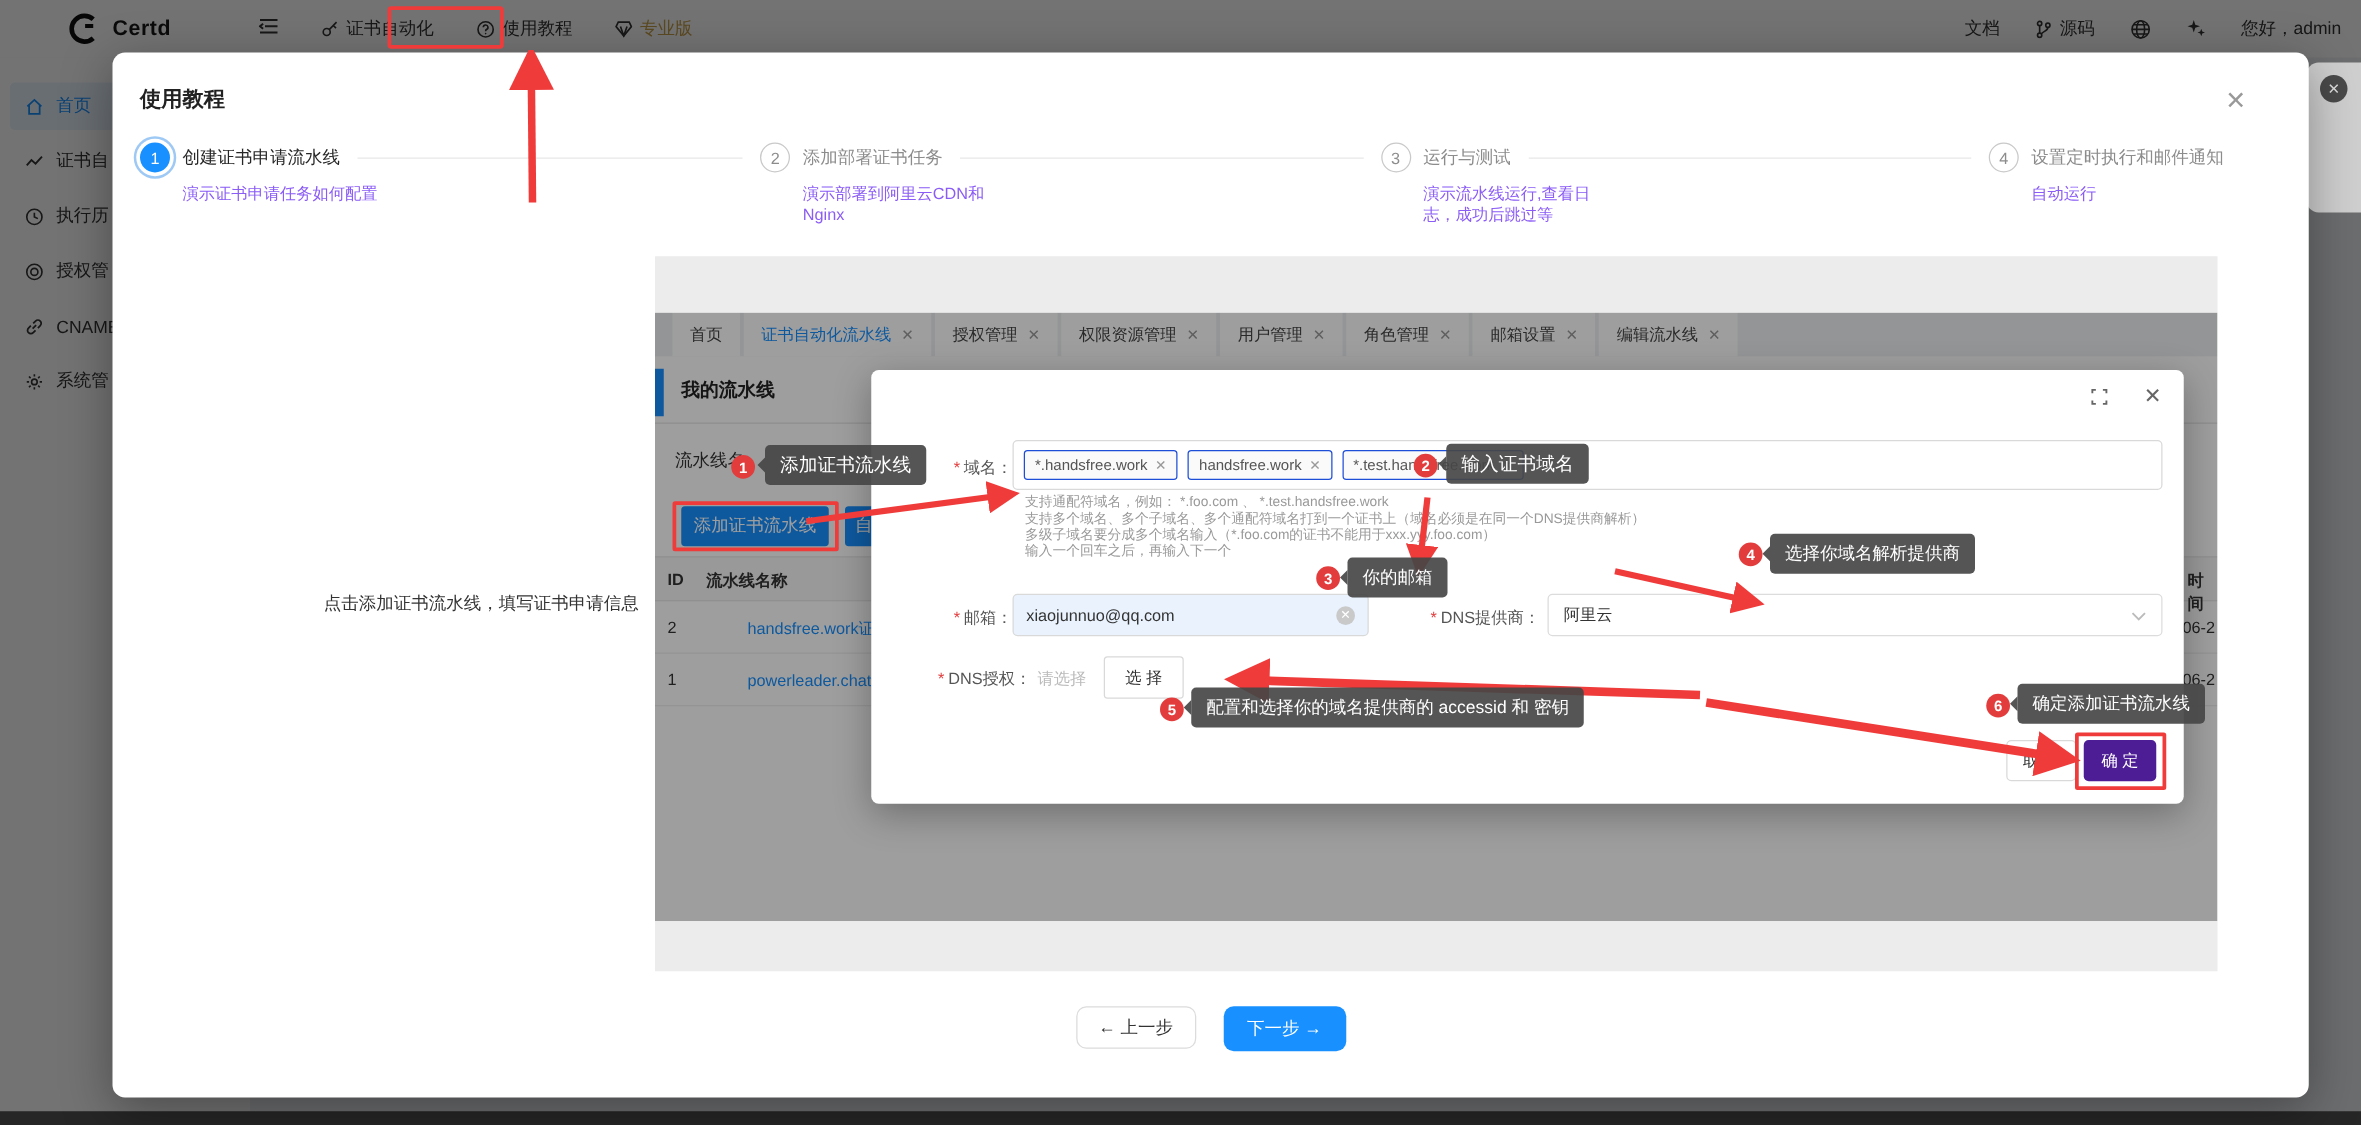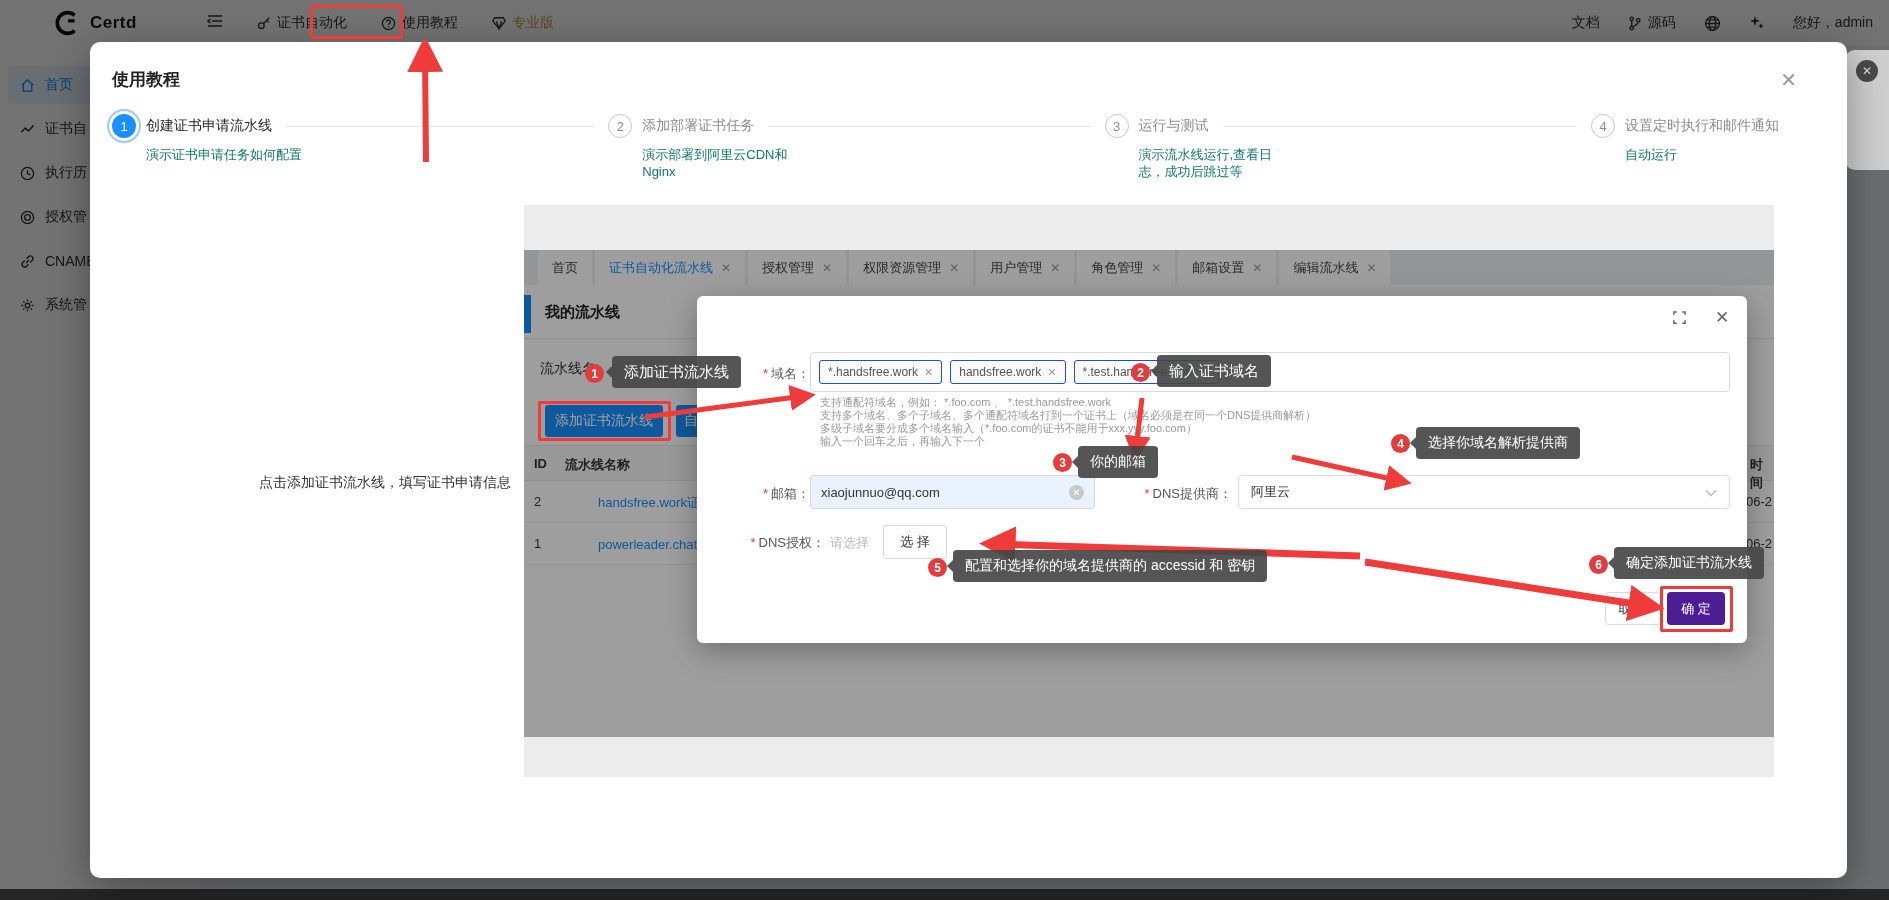--- a/index.html
+++ b/index.html
@@ -49,21 +49,21 @@
   .step { display:flex; flex-direction:column; }
   .step-head { display:flex; align-items:center; }
   .step-circle { width:24px; height:24px; border-radius:50%; display:flex; align-items:center; justify-content:center;
                  font-size:13px; flex:0 0 auto; }
   .step.active .step-circle { background:#1890ff; color:#fff; box-shadow:0 0 0 3px #fff, 0 0 0 5px #9ec9f5; }
   .step:not(.active) .step-circle { background:#fff; color:#8c8c8c; border:1px solid #c9c9c9; }
   .step-title { margin-left:10px; font-size:14px; white-space:nowrap; }
   .step.active .step-title { color:#262626; }
   .step:not(.active) .step-title { color:#8c8c8c; }
   .step-line { flex:1; height:1px; background:#e8e8e8; margin:0 14px; }
-  .step-desc { margin:8px 0 0 34px; font-size:13px; color:#0f766e; line-height:17px; }
+  .step-desc { margin:8px 0 0 34px; font-size:13px; color:#8b5cf6; line-height:17px; }
   .s1 { flex:1.02; } .s2 { flex:1.02; } .s3 { flex:1.0; } .s4 { flex:0 0 236px; }
   .s1 .step-desc { width:162px; } .s2 .step-desc { width:172px; } .s3 .step-desc { width:158px; }
 
   
   .demo { position:absolute; left:434px; top:163px; width:1250px; height:572px; background:#ececec; }
   .screen { position:absolute; left:0; top:45px; width:1250px; height:487px; background:#fff; overflow:hidden; }
 
   .tabbar { position:absolute; left:0; top:0; width:1250px; height:35px; background:#eef0f2; display:flex;
             align-items:stretch; padding-left:14px; gap:3px; }
   .tab { background:#fff; display:flex; align-items:center; gap:8px; padding:0 14px; font-size:13px; color:#444;
@@ -461,15 +461,19 @@
           <div class="tip" style="left:1090px; top:297px;">确定添加证书流水线</div>
         </div>
 
       </div>
     </div>
 
     <div class="guide">
       <div class="guide-desc">点击添加证书流水线，填写证书申请信息</div>
     </div>
 
+    <div class="modal-footer">
+      <button class="btn-prev">← 上一步</button>
+      <button class="btn-next">下一步 →</button>
+    </div>
   </div>
 
 </div>
 
 </body></html>

